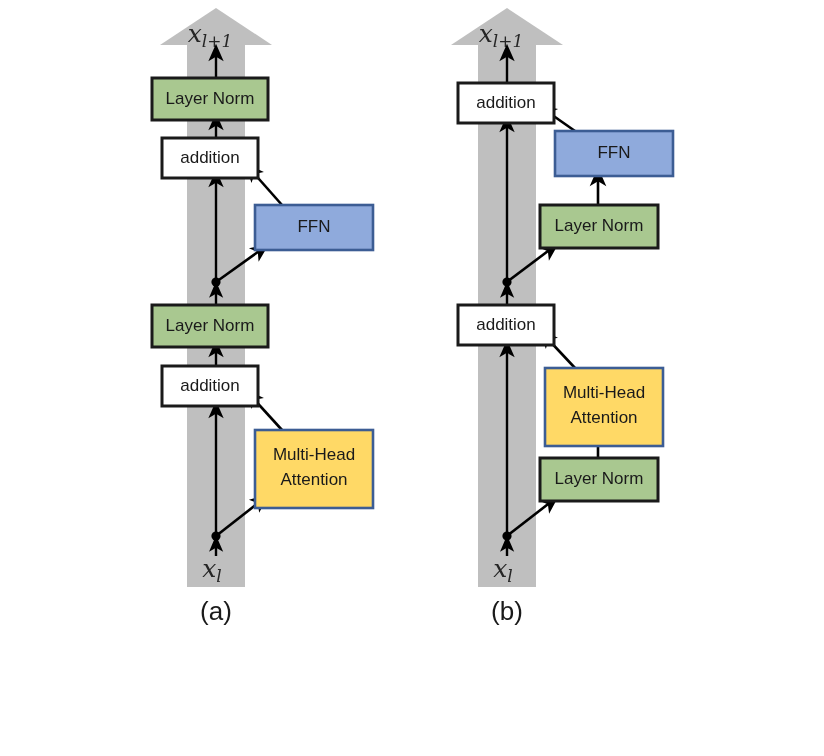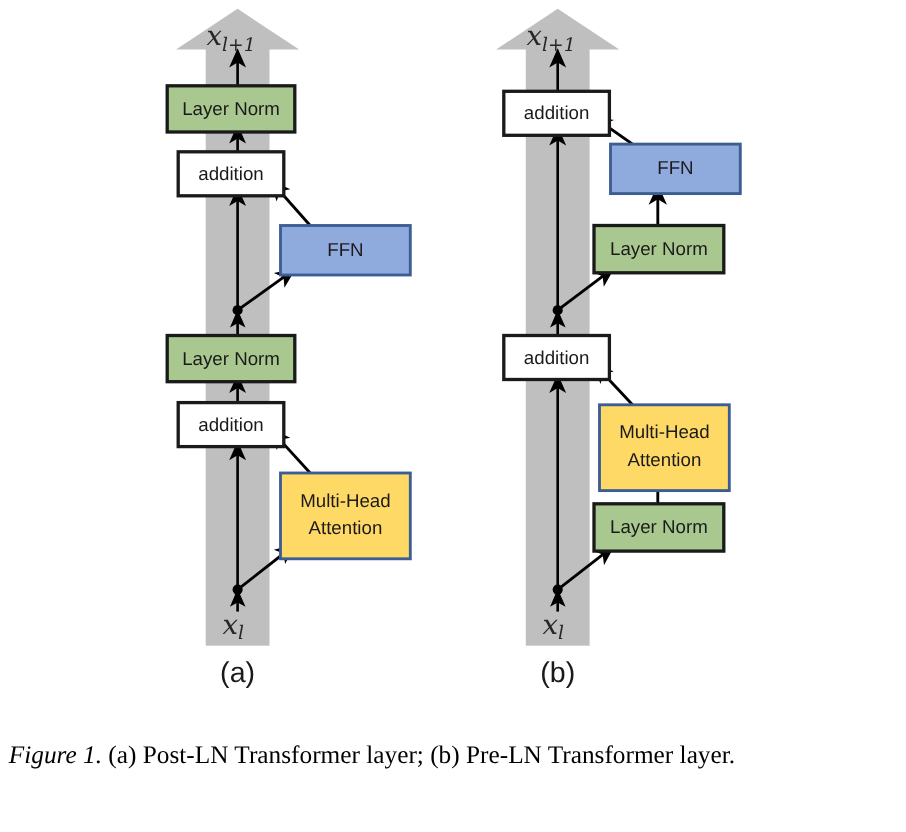--- a/index.html
+++ b/index.html
@@ -240,17 +240,14 @@
       <g>
         <text class="var-label" x="503" y="570">
           <tspan>x</tspan><tspan class="var-sub" dy="7">l</tspan>
         </text>
       </g>
 
       <text class="panel-label" x="507" y="613">(b)</text>
     </g>
   </svg>
 
-  <div id="caption">
-    <span class="cap-head">Figure 1.</span><span> (a) Post-LN Transformer layer; (b) Pre-LN Transformer layer.</span>
-  </div>
 
 </div>
 
 </body></html>

